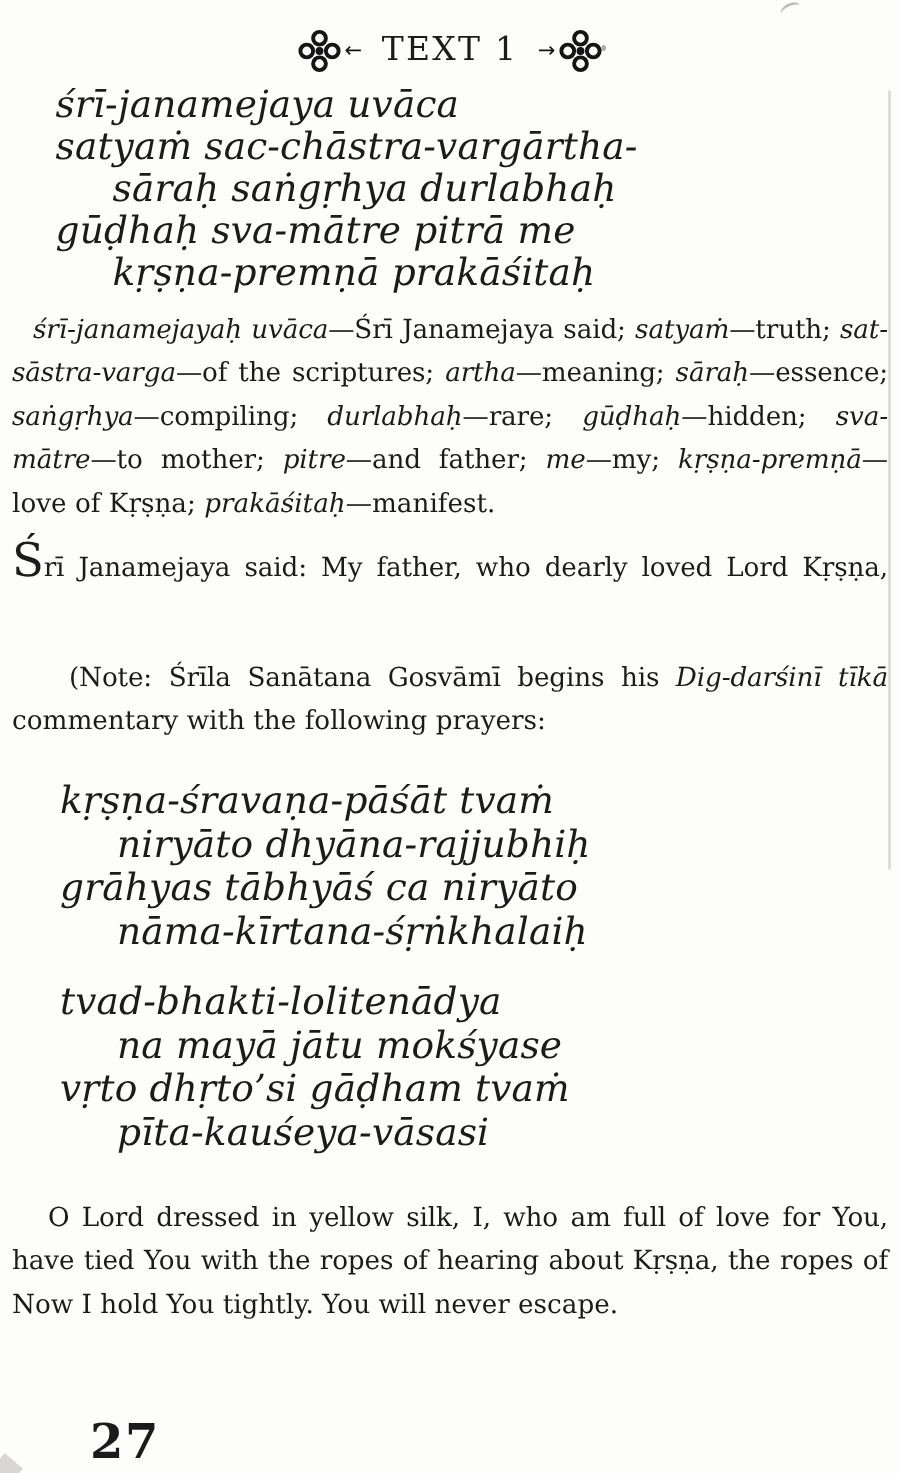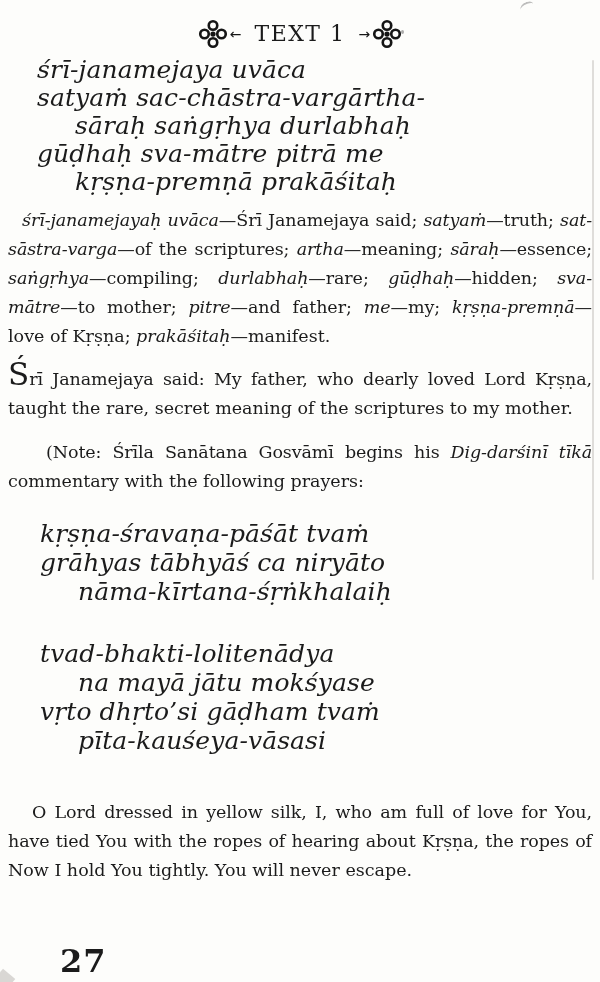--- a/index.html
+++ b/index.html
@@ -120,35 +120,35 @@
   <div class="prose" style="top:206px;">
     <div class="ln j ind1"><i>śrī-janamejayaḥ uvāca</i>—Śrī Janamejaya said; <i>satyaṁ</i>—truth; <i>sat-</i></div>
     <div class="ln j"><i>sāstra-varga</i>—of the scriptures; <i>artha</i>—meaning; <i>sāraḥ</i>—essence;</div>
     <div class="ln j"><i>saṅgṛhya</i>—compiling; <i>durlabhaḥ</i>—rare; <i>gūḍhaḥ</i>—hidden; <i>sva-</i></div>
     <div class="ln j"><i>mātre</i>—to mother; <i>pitre</i>—and father; <i>me</i>—my; <i>kṛṣṇa-premṇā</i>—</div>
     <div class="ln">love of Kṛṣṇa; <i>prakāśitaḥ</i>—manifest.</div>
   </div>
 
   <div class="prose" style="top:360px;">
     <div class="ln j"><span class="bigcap">Ś</span>rī Janamejaya said: My father, who dearly loved Lord Kṛṣṇa,</div>
-    <div class="ln">taught the rare, secret meaning of the scriptures to my mother.</div>
   </div>
 
   <div class="prose" style="top:438px;">
     <div class="ln j ind3">(Note: Śrīla Sanātana Gosvāmī begins his <i>Dig-darśinī tīkā</i></div>
     <div class="ln">commentary with the following prayers:</div>
   </div>
 
   <div class="verse v23" style="top:519px;">
     <div class="ln">kṛṣṇa-śravaṇa-pāśāt tvaṁ</div>
+    <div class="ln ind">niryāto dhyāna-rajjubhiḥ</div>
     <div class="ln">grāhyas tābhyāś ca niryāto</div>
     <div class="ln ind">nāma-kīrtana-śṛṅkhalaiḥ</div>
   </div>
 
-  <div class="verse v23" style="top:639px;">
+  <div class="verse v23" style="top:653px;">
     <div class="ln">tvad-bhakti-lolitenādya</div>
     <div class="ln ind">na mayā jātu mokśyase</div>
     <div class="ln">vṛto dhṛto’si gāḍham tvaṁ</div>
     <div class="ln ind">pīta-kauśeya-vāsasi</div>
   </div>
 
   <div class="prose" style="top:782px;">
     <div class="ln j ind2">O Lord dressed in yellow silk, I, who am full of love for You,</div>
     <div class="ln j">have tied You with the ropes of hearing about Kṛṣṇa, the ropes of</div>
     <div class="ln">Now I hold You tightly. You will never escape.</div>

